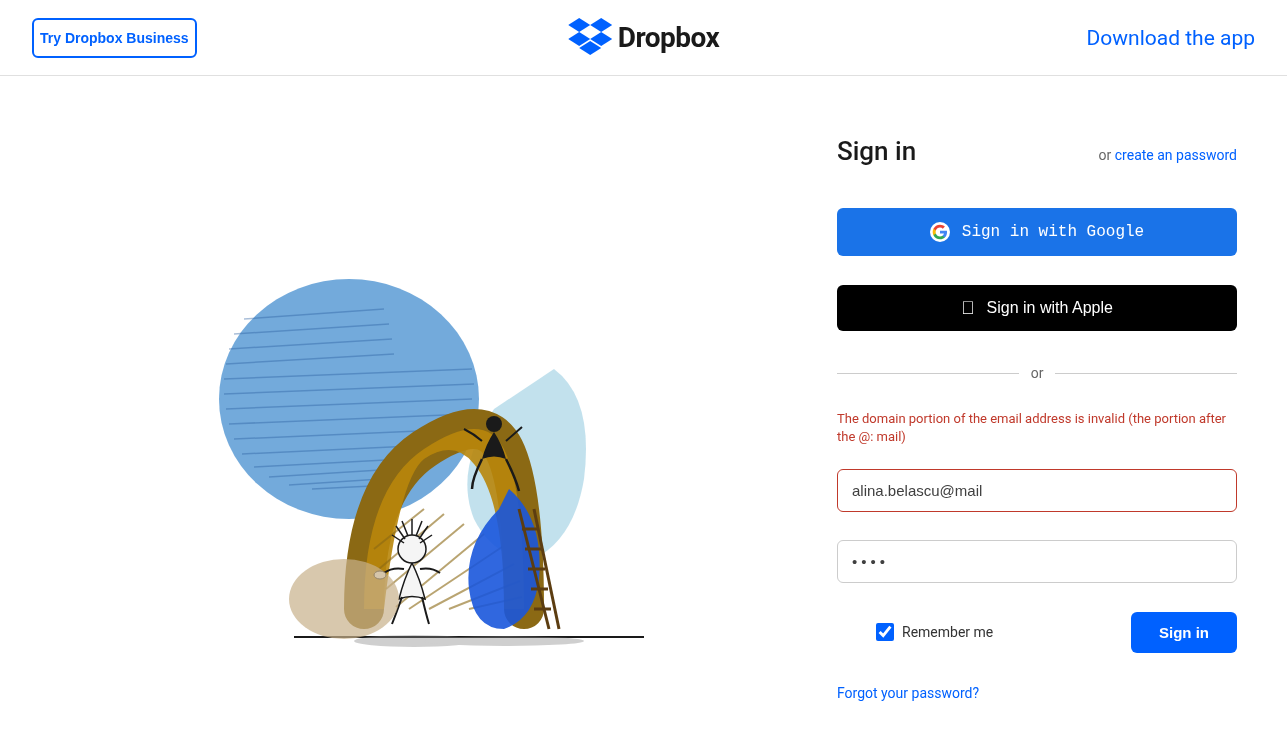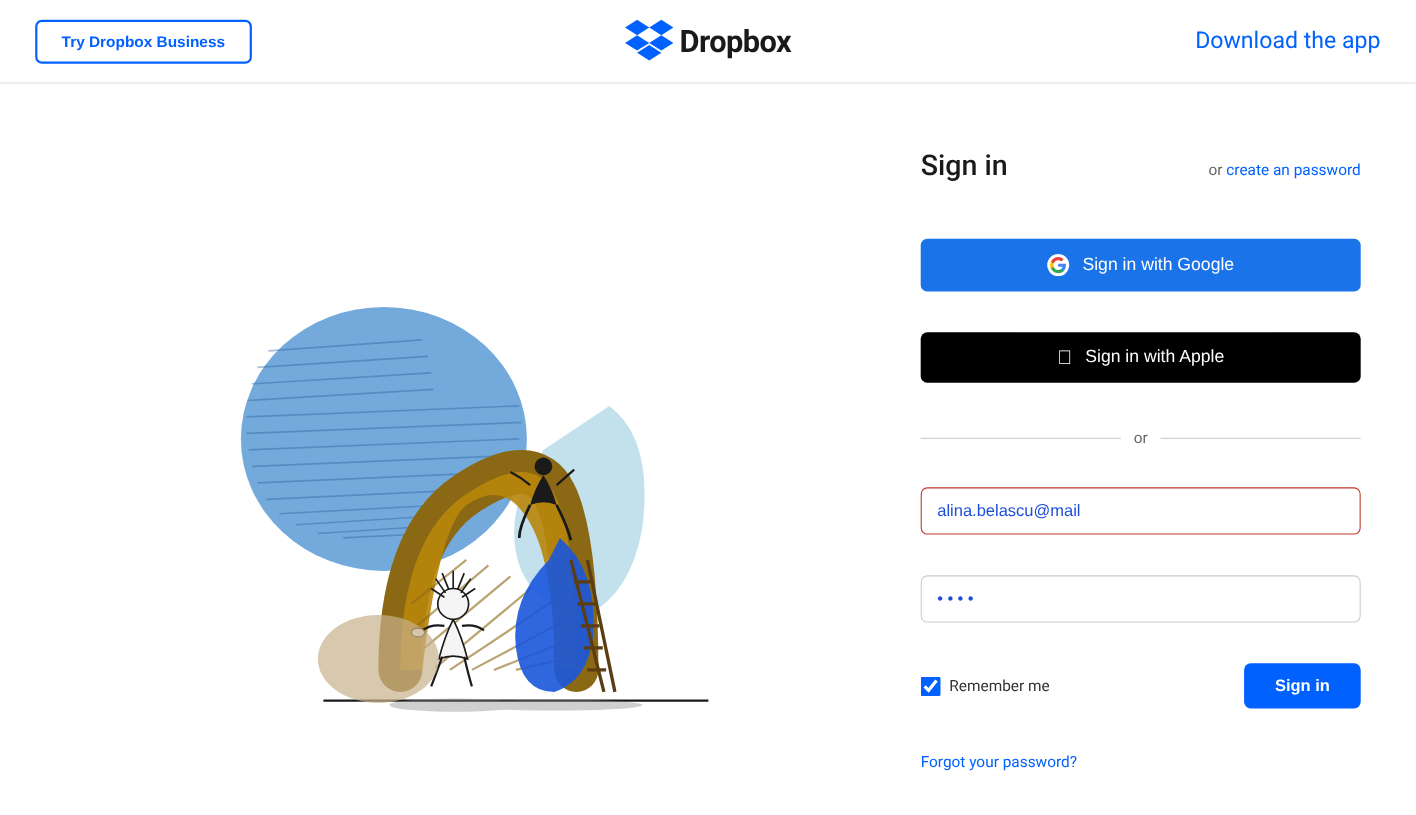--- a/index.html
+++ b/index.html
@@ -11,21 +11,21 @@
       align-items: center;
       justify-content: space-between;
       padding: 0 32px;
       height: 76px;
       border-bottom: 1px solid #e0e0e0;
     }
     .try-business-btn {
       border: 2px solid #0061ff;
       color: #0061ff;
       background: #fff;
-      padding: 10px 22px;
+      padding: 10px 6px;
       font-size: 14px;
       font-weight: 600;
       border-radius: 6px;
       cursor: pointer;
     }
     .logo-wrap {
       display: flex;
       align-items: center;
       gap: 6px;
       position: absolute;
@@ -108,20 +108,21 @@
       width: 100%;
       padding: 14px;
       background: #1a73e8;
       color: #fff;
       border: none;
       border-radius: 6px;
       font-size: 16px;
       font-weight: 500;
       cursor: pointer;
       margin-bottom: 14px;
+      font-family: Liberation Mono, monospace;
     }
 
     .btn-apple {
       display: flex;
       align-items: center;
       justify-content: center;
       gap: 12px;
       width: 100%;
       padding: 14px;
       background: #000;
@@ -172,40 +173,41 @@
 
     
     .email-input, .password-input {
       width: 100%;
       padding: 12px 14px;
       font-size: 15px;
       border: 1px solid #c0392b;
       border-radius: 6px;
       outline: none;
       margin-bottom: 14px;
-      color: #1d4ed8;
+      color: #404040;
     }
     .password-input {
       border-color: #ccc;
       letter-spacing: 4px;
     }
 
     
     .bottom-row {
       display: flex;
       align-items: center;
       justify-content: space-between;
       margin-bottom: 18px;
     }
     .remember-me {
       display: flex;
       align-items: center;
       gap: 8px;
       font-size: 14px;
       color: #333;
+      margin-left: 39px;
     }
     .remember-checkbox {
       width: 18px;
       height: 18px;
       cursor: pointer;
       accent-color: #0061ff;
     }
 
     .btn-signin {
       background: #0061ff;
@@ -376,20 +378,21 @@
       <span class="apple-icon"></span>
       <span>Sign in with Apple</span>
     </button>
 
     <div class="or-divider">
       <div class="or-line"></div>
       <span class="or-text">or</span>
       <div class="or-line"></div>
     </div>
 
+    <div class="error-message">The domain portion of the email address is invalid (the portion after the @: mail)</div>
 
     <input class="email-input" type="text" value="alina.belascu@mail" style="">
 
     <input class="password-input" type="password" value="••••" style="">
 
     <div class="bottom-row">
       <label class="remember-me">
         <input class="remember-checkbox" type="checkbox" checked="" style="">
         <span>Remember me</span>
       </label>

